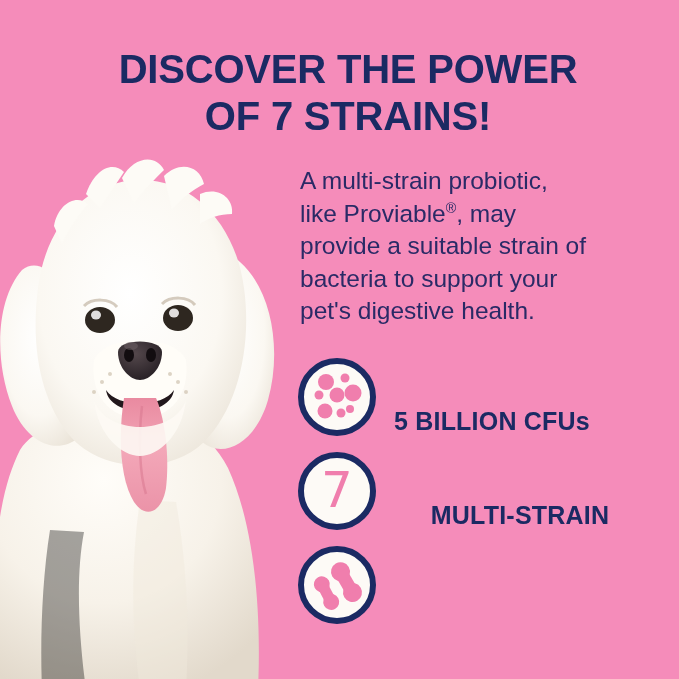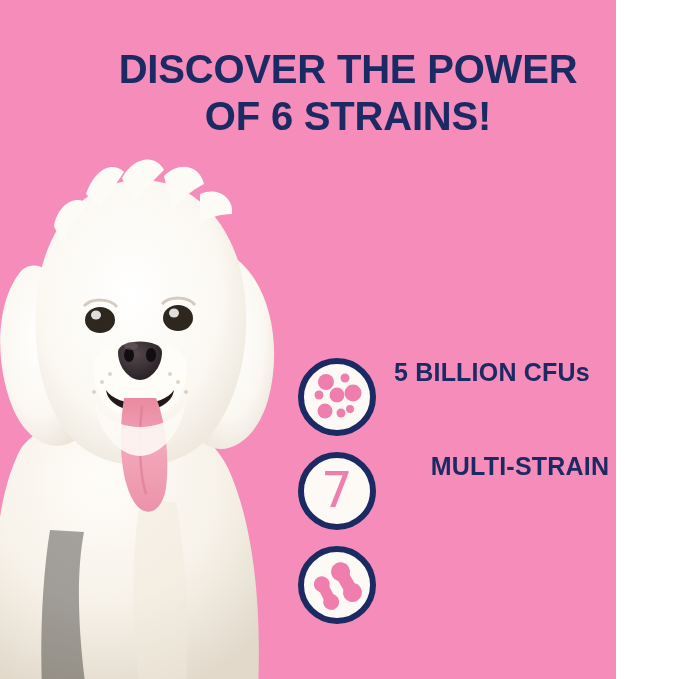--- a/index.html
+++ b/index.html
@@ -8,21 +8,21 @@
   }
   body {
     width: 679px;
     height: 679px;
     overflow: hidden;
     font-family: "Liberation Sans", sans-serif;
   }
 
   #poster {
     position: relative;
-    width: 616px;
+    width: 679px;
     height: 679px;
     background: #f58cba;
     overflow: hidden;
   }
 
   
   #dog-photo {
     position: absolute;
     left: -10px;
     top: 150px;
@@ -70,21 +70,21 @@
   
   #features {
     position: absolute;
     left: 298px;
     top: 358px;
     width: 370px;
     z-index: 5;
   }
   .feature-row {
     display: flex;
-    align-items: flex-start;
+    align-items: flex-end;
     margin-bottom: 16px;
   }
   .feature-row:last-child { margin-bottom: 0; }
 
   .badge-circle {
     flex: 0 0 auto;
     width: 78px;
     height: 78px;
     border-radius: 50%;
     background: #fdfaf6;
@@ -209,23 +209,30 @@
         <circle cx="120" cy="224" r="2"></circle>
         <circle cx="188" cy="232" r="2"></circle>
           <circle cx="196" cy="242" r="2"></circle>
         <circle cx="180" cy="224" r="2"></circle>
       </g>
     </svg>
   </div>
 
   <div id="headline">
     <span class="hl-line">DISCOVER THE POWER</span>
-    <span class="hl-line">OF 6 STRAINS!</span>
-  </div>
-
+    <span class="hl-line">OF 7 STRAINS!</span>
+  </div>
+
+  <div id="body-copy">
+    <span class="bc-line">A multi-strain probiotic,</span>
+    <span class="bc-line"><span>like Proviable</span><sup>®</sup><span>, may</span></span>
+    <span class="bc-line">provide a suitable strain of</span>
+    <span class="bc-line">bacteria to support your</span>
+    <span class="bc-line">pet's digestive health.</span>
+  </div>
 
   <div id="features">
 
     <div class="feature-row">
       <div class="badge-circle">
         <svg viewBox="0 0 66 66" xmlns="http://www.w3.org/2000/svg">
           <g fill="#f07ead">
             <circle cx="22" cy="18" r="8"></circle>
             <circle cx="41" cy="14" r="4.5"></circle>
             <circle cx="49" cy="29" r="8.5"></circle>

